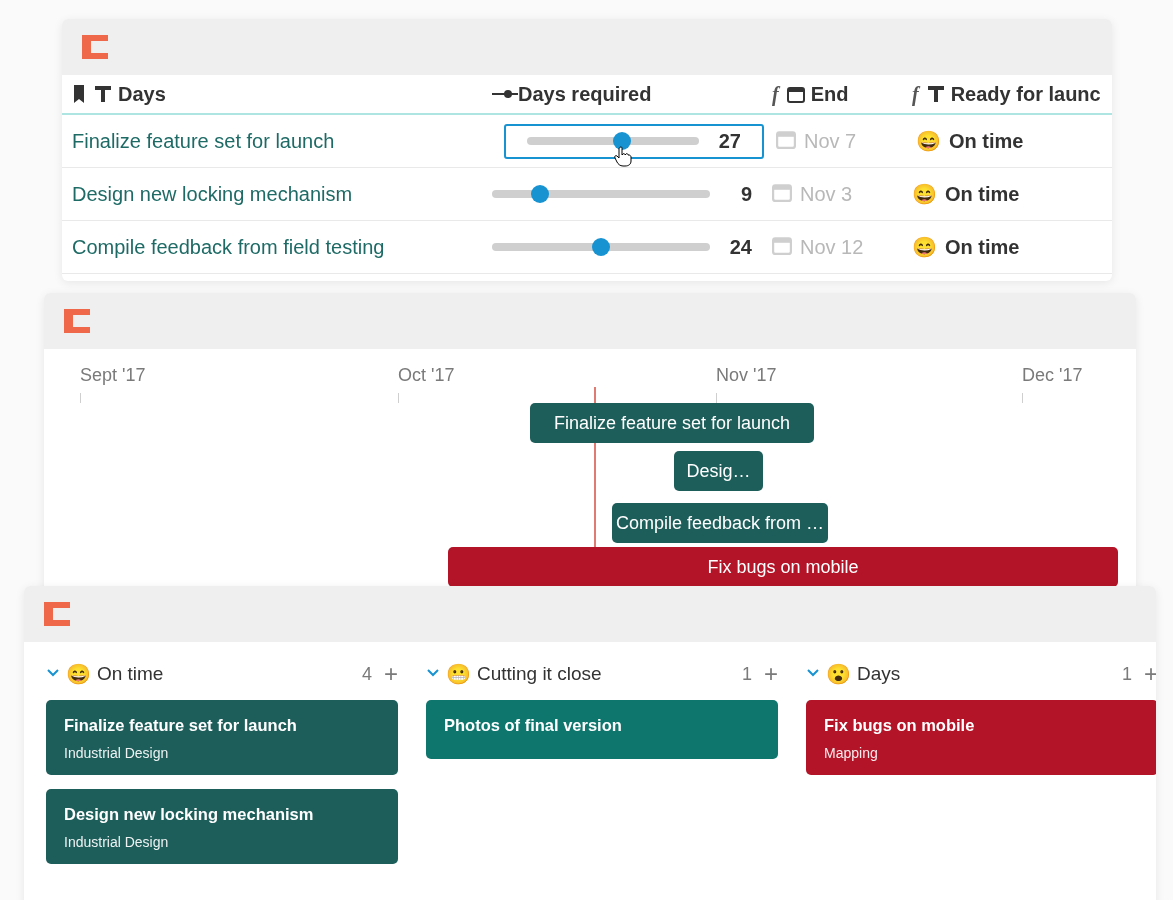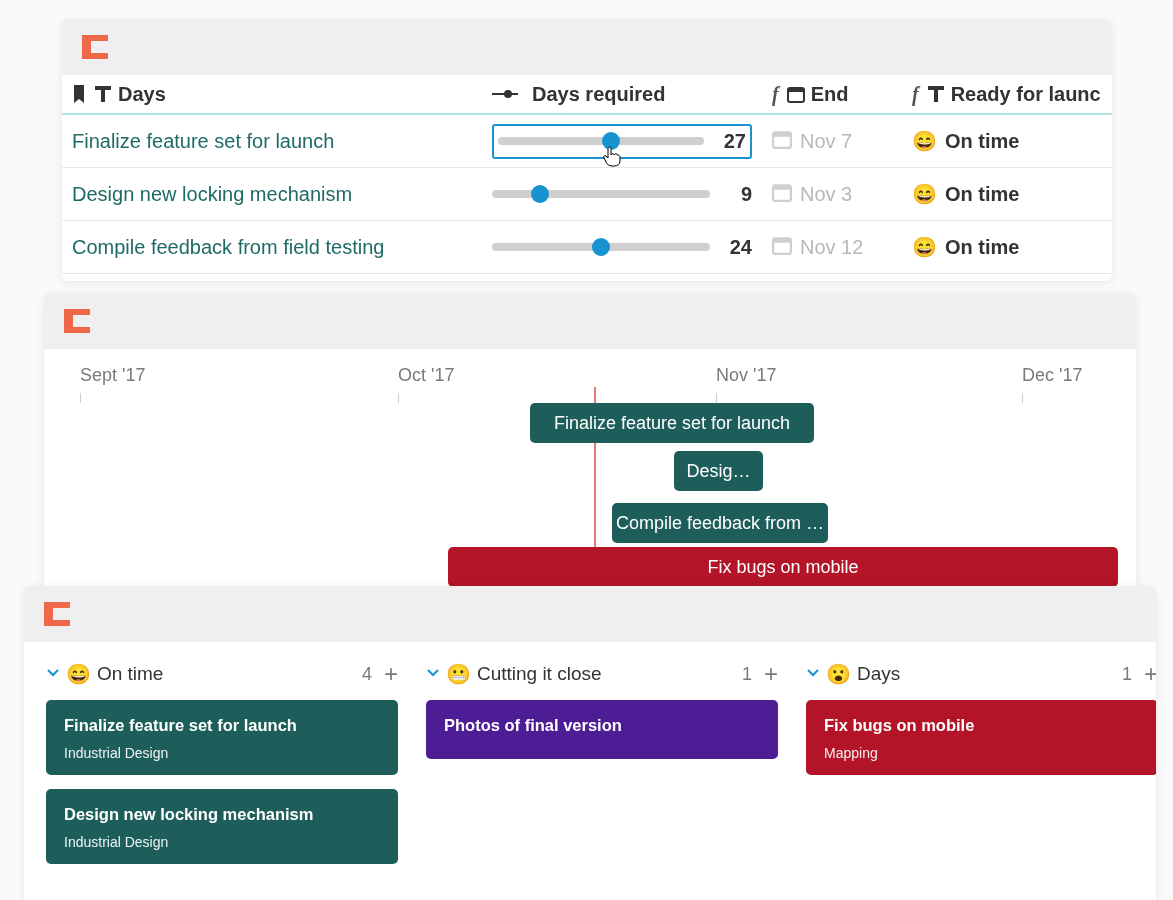--- a/index.html
+++ b/index.html
@@ -40,21 +40,21 @@
     display: flex;
     align-items: center;
     height: 40px;
     border-bottom: 2px solid #aee5e2;
     padding: 0 10px;
     font-size: 20px;
     font-weight: 600;
     color: #333;
   }
   .col-task  { flex: 0 0 420px; display:flex; align-items:center; gap:6px; }
-  .col-days  { flex: 0 0 280px; display:flex; align-items:center; gap:14px; }
+  .col-days  { flex: 0 0 280px; display:flex; align-items:center; gap:0; }
   .col-end   { flex: 0 0 140px; display:flex; align-items:center; gap:6px; justify-content:flex-start; }
   .col-ready { flex: 1 1 auto;  display:flex; align-items:center; gap:6px; white-space:nowrap; overflow:hidden; }
   .hicon { display:inline-flex; color:#555; }
   .fx { font-style: italic; font-family: Georgia, serif; font-size: 20px; color:#555; margin-right:2px;}
   .trow {
     display: flex;
     align-items: center;
     height: 53px;
     padding: 0 10px;
     border-bottom: 1px solid #e9e9e9;
@@ -69,22 +69,22 @@
     background: #cfcfcf; flex: 1;
   }
   .thumb {
     position:absolute; width:18px; height:18px; top:50%;
     transform: translate(-50%,-50%);
     background:#1893d2; border-radius:50%;
   }
   .selected-cell {
     border: 2px solid #1893d2;
     border-radius: 3px;
-    padding: 4px 4px;
-    margin: -6px 0;
+    padding: 4px 21px;
+    margin: -6px 12px;
   }
   .slider-val {
     margin-left: 14px;
     font-weight: 600;
     color: #333;
     min-width: 28px;
     text-align: right;
   }
   .cursor {
     position:absolute;
@@ -144,21 +144,21 @@
   .lane-head .count { margin-left:auto; color:#7a7a7a; font-size:18px; }
   .plus { color:#7a7a7a; font-size:24px; line-height:1; margin-left:6px; cursor:pointer; }
   .kcard {
     border-radius:5px; color:#fff;
     padding: 16px 18px 14px 18px;
     margin-bottom: 14px;
   }
   .kcard .title { font-weight:700; font-size:16.5px; margin-bottom:10px; }
   .kcard .cat   { font-size:14px; opacity: 0.92; }
   .k-teal   { background:#1d5e5b; }
-  .k-orange { background:#4c1d95; }
+  .k-orange { background:#0f766e; }
   .k-red    { background:#b31427; }
 
   .emoji { font-size: 20px; line-height:1; }
 </style>
 </head>
 <body>
 
 <div id="card-table" class="card">
   <div class="card-header">
     <span class="logo">

